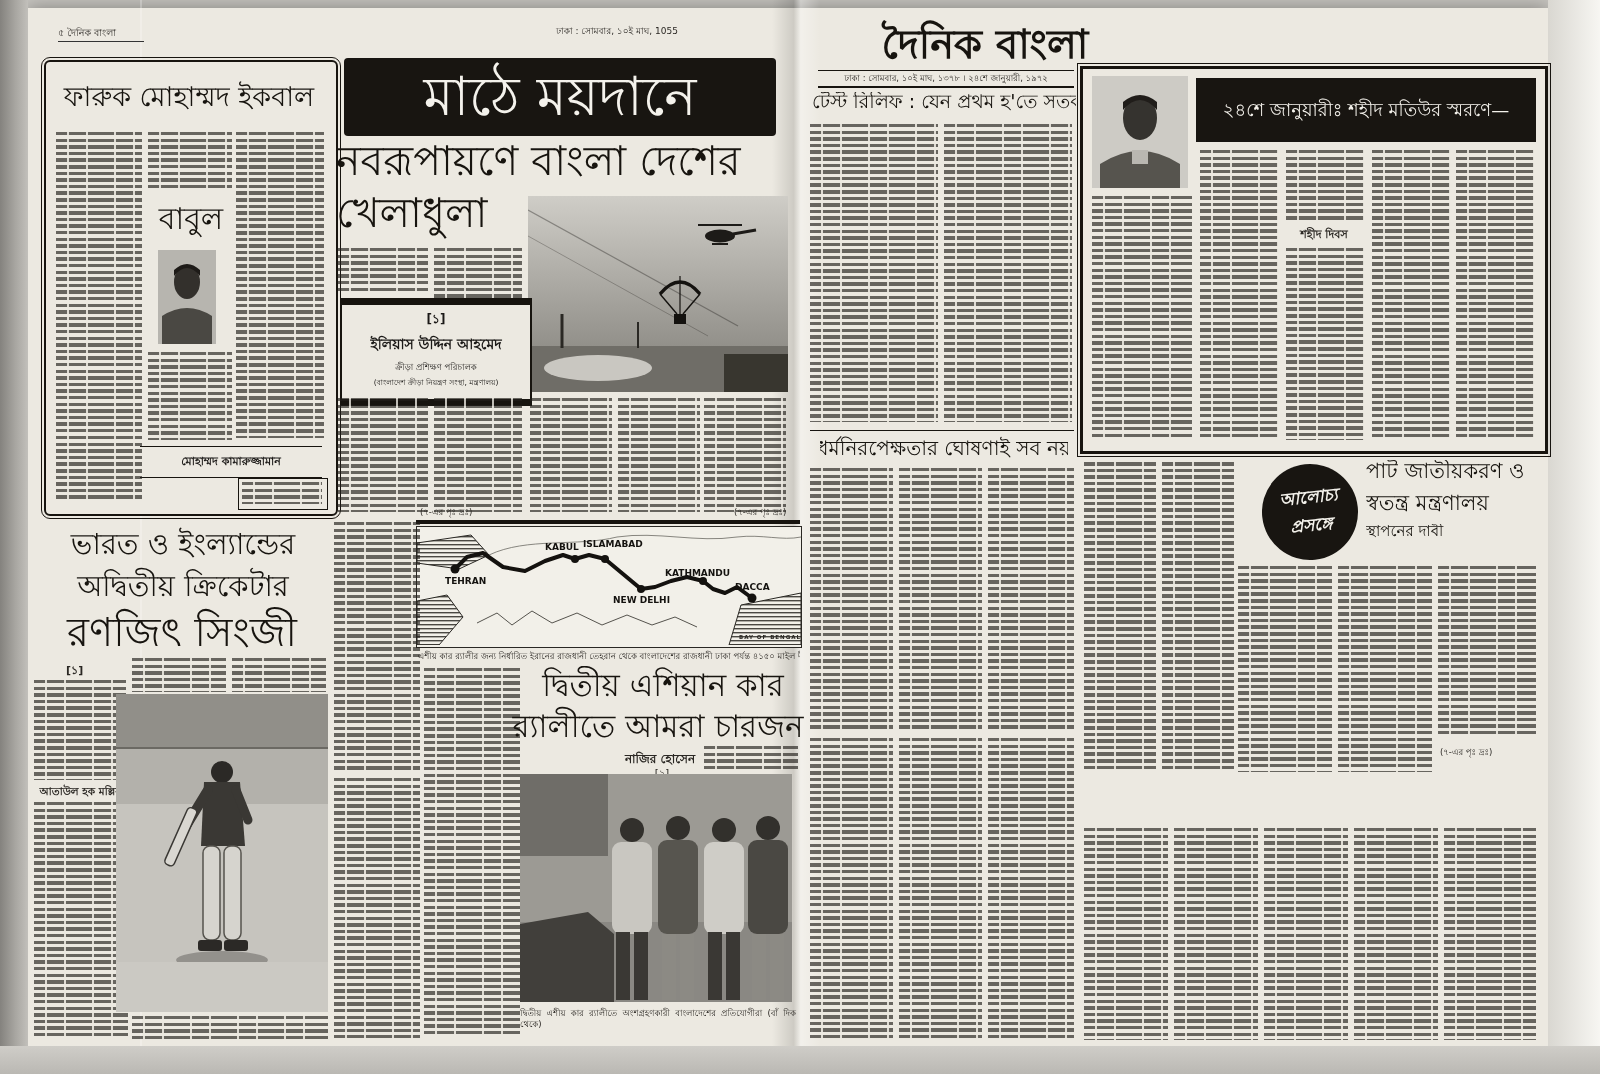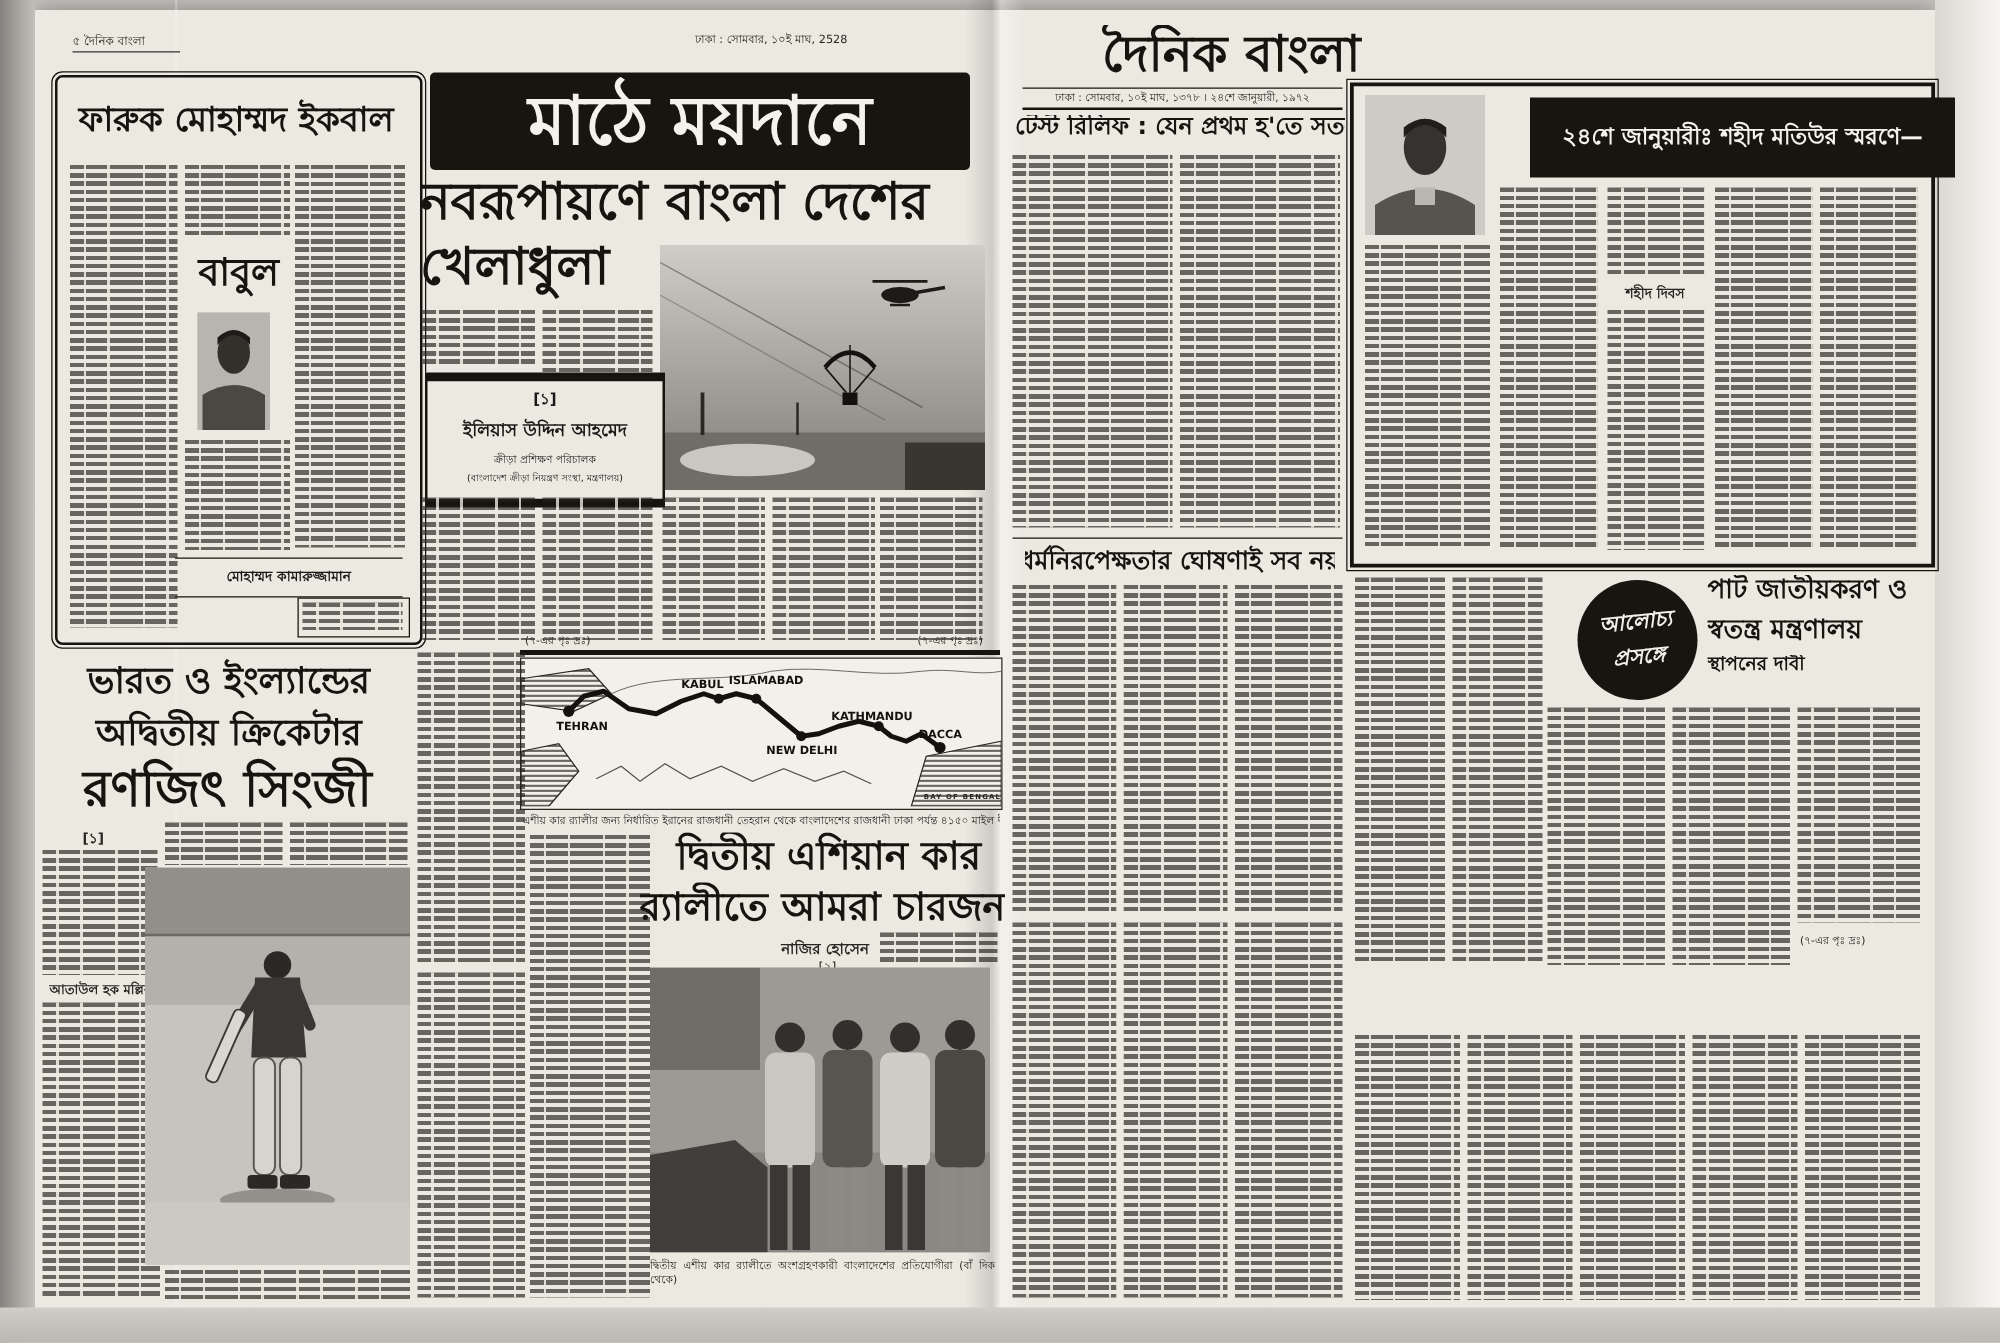--- a/index.html
+++ b/index.html
@@ -13,21 +13,21 @@
   .edge-r{left:1548px;top:0;width:52px;height:1074px;background:linear-gradient(90deg,#d9d7d1,#f7f6f2);}
   .fold{left:772px;top:0;width:48px;height:1074px;
         background:linear-gradient(90deg,rgba(0,0,0,0),rgba(0,0,0,.13) 45%,rgba(255,255,255,.35) 60%,rgba(0,0,0,0));}
   .streak{background:rgba(255,255,255,.25);}
   
   .tx{position:absolute;opacity:.88;
       background-image:
         repeating-linear-gradient(90deg, rgba(236,233,225,0) 0 11px, rgba(236,233,225,.9) 11px 13px,
           rgba(236,233,225,0) 13px 30px, rgba(236,233,225,.9) 30px 32px, rgba(236,233,225,0) 32px 47px),
         repeating-linear-gradient(180deg, rgba(35,32,28,.75) 0 3.5px, rgba(35,32,28,0) 3.5px 6.6px);}
-  .hl{position:absolute;font-weight:bold;color:#17140f;line-height:1.05;white-space:nowrap;overflow:hidden;}
+  .hl{position:absolute;font-weight:normal;color:#17140f;line-height:1.05;white-space:nowrap;overflow:hidden;}
   .ctr{display:flex;align-items:center;justify-content:center;text-align:center;}
   .banner{background:#181511;color:#f4f2ec;}
   .rule{position:absolute;background:#17140f;}
   .box2{position:absolute;border:2px solid #17140f;outline:1px solid #17140f;outline-offset:2px;background:#ece9e1;}
   .ph{position:absolute;overflow:hidden;background:#b2b0aa;}
   .smalltxt{position:absolute;font-size:9px;color:#2a2723;white-space:nowrap;}
   .bylinebar{position:absolute;border-top:1px solid #17140f;border-bottom:1px solid #17140f;
              font-weight:bold;text-align:center;}
   svg{display:block;}
 </style>
@@ -36,21 +36,21 @@
 
 <div id="stage">
   <div class="abs" id="paper"></div>
   <div class="abs edge-l"></div>
   <div class="abs edge-r"></div>
   <div class="abs fold"></div>
   <div class="abs streak" style="left:140px;top:0;width:2px;height:1074px"></div>
   <div class="abs" style="left:0;top:1046px;width:1600px;height:28px;background:linear-gradient(180deg,#cfcdc8,#bab8b3)"></div>
 
   <div class="smalltxt" style="left:58px;top:26px;width:86px;border-bottom:1px solid #333;font-size:9.5px">৫ দৈনিক বাংলা</div>
-  <div class="smalltxt" style="left:556px;top:24px;font-size:9px">ঢাকা : সোমবার, ১০ই মাঘ, 2528</div>
+  <div class="smalltxt" style="left:556px;top:24px;font-size:9px">ঢাকা : সোমবার, ১০ই মাঘ, 1055</div>
 
   <div class="box2" style="left:44px;top:60px;width:290px;height:452px;border-radius:6px"></div>
   <div class="hl ctr" style="left:50px;top:74px;width:278px;height:46px;font-size:27px">ফারুক মোহাম্মদ ইকবাল</div>
   <div class="tx" style="left:56px;top:132px;width:86px;height:300px"></div>
   <div class="tx" style="left:148px;top:132px;width:84px;height:58px"></div>
   <div class="tx" style="left:236px;top:132px;width:88px;height:306px"></div>
   <div class="hl ctr" style="left:148px;top:196px;width:86px;height:46px;font-size:30px">বাবুল</div>
   <div class="ph" style="left:158px;top:250px;width:58px;height:94px">
     <svg width="58" height="94" viewBox="0 0 58 94">
       <rect width="58" height="94" fill="#b7b5af"></rect>
@@ -250,21 +250,21 @@
   <div class="box2" style="left:1080px;top:66px;width:462px;height:382px;border-width:3px"></div>
   <div class="ph" style="left:1092px;top:76px;width:96px;height:112px">
     <svg width="96" height="112" viewBox="0 0 96 112">
       <rect width="96" height="112" fill="#cdcbc5"></rect>
       <ellipse cx="48" cy="42" rx="17" ry="22" fill="#35332f"></ellipse>
       <path d="M31,34 Q48,14 65,34 L65,26 Q48,12 31,26 Z" fill="#201d1a"></path>
       <path d="M8,112 L8,88 Q48,62 88,88 L88,112 Z" fill="#56544e"></path>
       <rect x="40" y="74" width="16" height="14" fill="#b9b7b1"></rect>
     </svg>
   </div>
-  <div class="hl ctr banner" style="left:1224px;top:78px;width:340px;height:64px;font-size:18px">২৪শে জানুয়ারীঃ শহীদ মতিউর স্মরণে—</div>
+  <div class="hl ctr banner" style="left:1196px;top:78px;width:340px;height:64px;font-size:18px">২৪শে জানুয়ারীঃ শহীদ মতিউর স্মরণে—</div>
   <div class="tx" style="left:1092px;top:196px;width:100px;height:244px"></div>
   <div class="tx" style="left:1200px;top:150px;width:78px;height:290px"></div>
   <div class="tx" style="left:1286px;top:150px;width:78px;height:70px"></div>
   <div class="smalltxt" style="left:1280px;top:226px;width:88px;font-size:11px;font-weight:bold;text-align:center">শহীদ দিবস</div>
   <div class="tx" style="left:1286px;top:248px;width:78px;height:192px"></div>
   <div class="tx" style="left:1372px;top:150px;width:78px;height:290px"></div>
   <div class="tx" style="left:1456px;top:150px;width:78px;height:290px"></div>
 
   <div class="abs ctr" style="left:1262px;top:464px;width:96px;height:96px;border-radius:50%;background:#181511;transform:rotate(-6deg);flex-direction:column">
     <div style="color:#f2f0ea;font-size:17px;font-style:italic;font-weight:bold">আলোচ্য</div>

